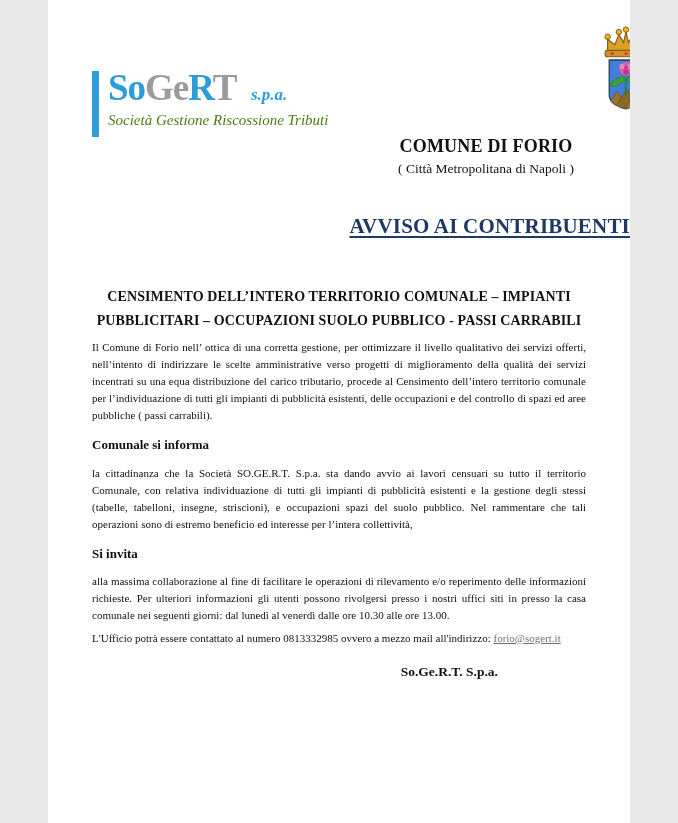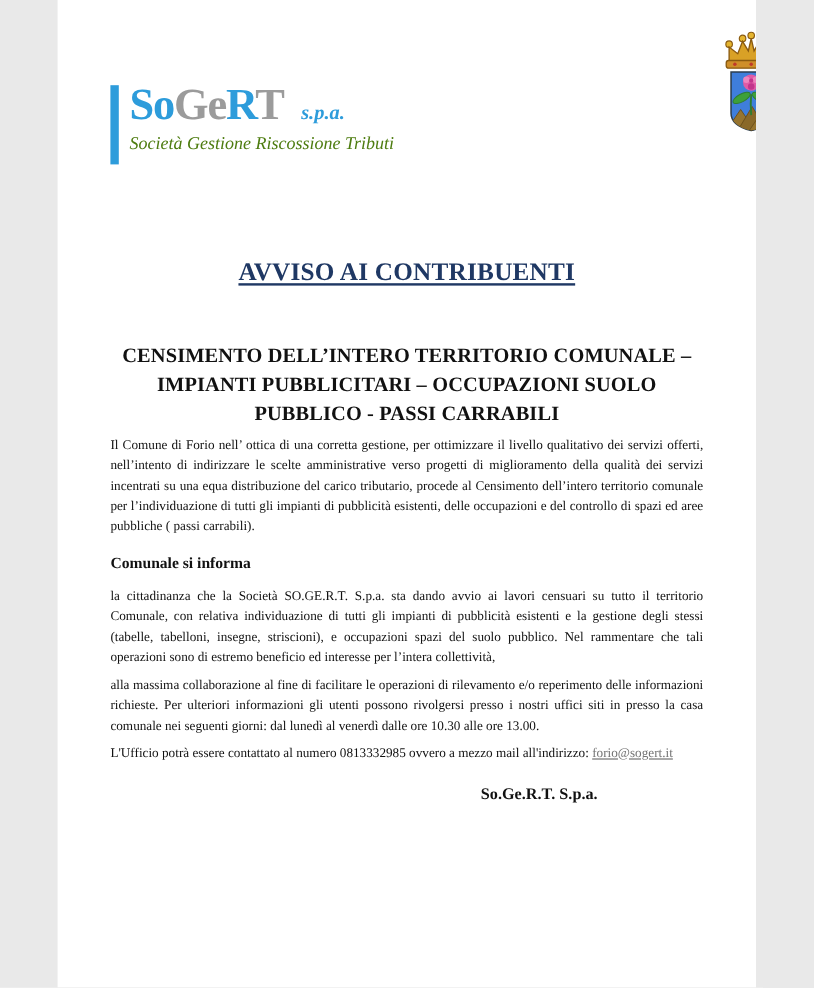--- a/index.html
+++ b/index.html
@@ -21,31 +21,31 @@
   .logo-main { font-size: 37px; font-weight: bold; letter-spacing: -1px; }
   .lg-blue { color: #2d9cdb; }
   .lg-gray { color: #9b9b9b; }
   .logo-spa { color: #2d9cdb; font-style: italic; font-weight: bold; font-size: 17px; margin-left: 7px; }
   .logo-tagline { margin-left: 16px; margin-top: 3px; color: #4d7c0f; font-style: italic; font-size: 15px; white-space: nowrap; }
   .crest { position: absolute; left: 538px; top: 24px; }
   .muni-block { position: absolute; right: 24px; top: 136px; width: 240px; text-align: center; }
   .muni-name { font-weight: bold; font-size: 18px; letter-spacing: 0.2px; }
   .muni-sub { font-size: 13.5px; margin-top: 4px; }
   
-  .title-row { text-align: center; margin-top: 24px; }
+  .title-row { text-align: right; margin-top: 24px; }
   .doc-title {
     color: #1f3864; font-weight: bold; font-size: 21px;
     text-decoration: underline; text-underline-offset: 3px;
     letter-spacing: 0.2px;
   }
   
   .content { padding: 0 44px; }
   .heading {
     margin-top: 46px; text-align: center; font-weight: bold;
-    font-size: 17px; line-height: 24px; letter-spacing: 0.1px;
+    font-size: 14px; line-height: 24px; letter-spacing: 0.1px;
   }
   .para {
     margin-top: 6px; font-size: 11px; line-height: 17px;
     text-align: justify;
   }
   .para.first { margin-top: 6px; }
   .bold-label { margin-top: 8px; font-size: 13px; line-height: 26.5px; font-weight: bold; }
   .contact { text-align: left; }
   .email-link { color: #737373; text-decoration: underline; cursor: pointer; }
   .signature {
@@ -99,37 +99,42 @@
         <ellipse cx="40" cy="70" rx="10" ry="4" transform="rotate(-28 40 70)" fill="#3da03a" stroke="#2e7d32" stroke-width="1"></ellipse>
         <ellipse cx="60" cy="70" rx="10" ry="4" transform="rotate(28 60 70)" fill="#3da03a" stroke="#2e7d32" stroke-width="1"></ellipse>
         <circle cx="50" cy="54" r="8.5" fill="#e05ba6"></circle>
         <circle cx="45" cy="51" r="3.4" fill="#ee84be"></circle>
         <circle cx="55" cy="51" r="3.4" fill="#ee84be"></circle>
         <circle cx="50" cy="58" r="3.4" fill="#c2348c"></circle>
         <circle cx="50" cy="52" r="2.2" fill="#c2348c"></circle>
       </g>
     </svg>
 
+    <div class="muni-block">
+      <div class="muni-name">COMUNE DI FORIO</div>
+      <div class="muni-sub">( Città Metropolitana di Napoli )</div>
+    </div>
 
   </div>
 
   <div class="title-row">
     <span class="doc-title">AVVISO AI CONTRIBUENTI</span>
   </div>
 
   <div class="content">
 
     <p class="heading">CENSIMENTO DELL’INTERO TERRITORIO COMUNALE – IMPIANTI PUBBLICITARI – OCCUPAZIONI SUOLO PUBBLICO -  PASSI CARRABILI</p>
 
     <p class="para first">Il Comune di Forio nell’ ottica di una corretta gestione, per ottimizzare il livello qualitativo dei servizi offerti, nell’intento di indirizzare le scelte amministrative verso progetti di miglioramento della qualità dei servizi  incentrati su una equa distribuzione del carico tributario, procede al Censimento dell’intero territorio comunale per l’individuazione di tutti gli impianti di pubblicità esistenti, delle occupazioni e del controllo di spazi ed aree pubbliche ( passi carrabili).</p>
 
     <p class="bold-label">Comunale si informa</p>
 
     <p class="para">la cittadinanza che la Società SO.GE.R.T. S.p.a. sta dando avvio ai lavori censuari su tutto il territorio Comunale, con relativa individuazione di tutti gli impianti di pubblicità esistenti e la gestione degli stessi (tabelle, tabelloni, insegne, striscioni), e occupazioni spazi del suolo pubblico. Nel rammentare che tali operazioni sono di estremo beneficio ed interesse per l’intera collettività,</p>
 
+    <p class="bold-label">Si invita</p>
 
     <p class="para">alla massima collaborazione al fine di facilitare le operazioni di rilevamento e/o reperimento delle informazioni richieste. Per ulteriori informazioni gli utenti possono rivolgersi presso i nostri uffici siti in presso la casa comunale nei seguenti giorni: dal lunedì al venerdì dalle ore 10.30 alle ore 13.00.</p>
 
     <p class="para contact"><span>L'Ufficio potrà essere contattato al numero 0813332985 ovvero a mezzo mail all'indirizzo: </span><a class="email-link">forio@sogert.it</a></p>
 
     <p class="signature">So.Ge.R.T. S.p.a.</p>
 
   </div>
 
 </div>

